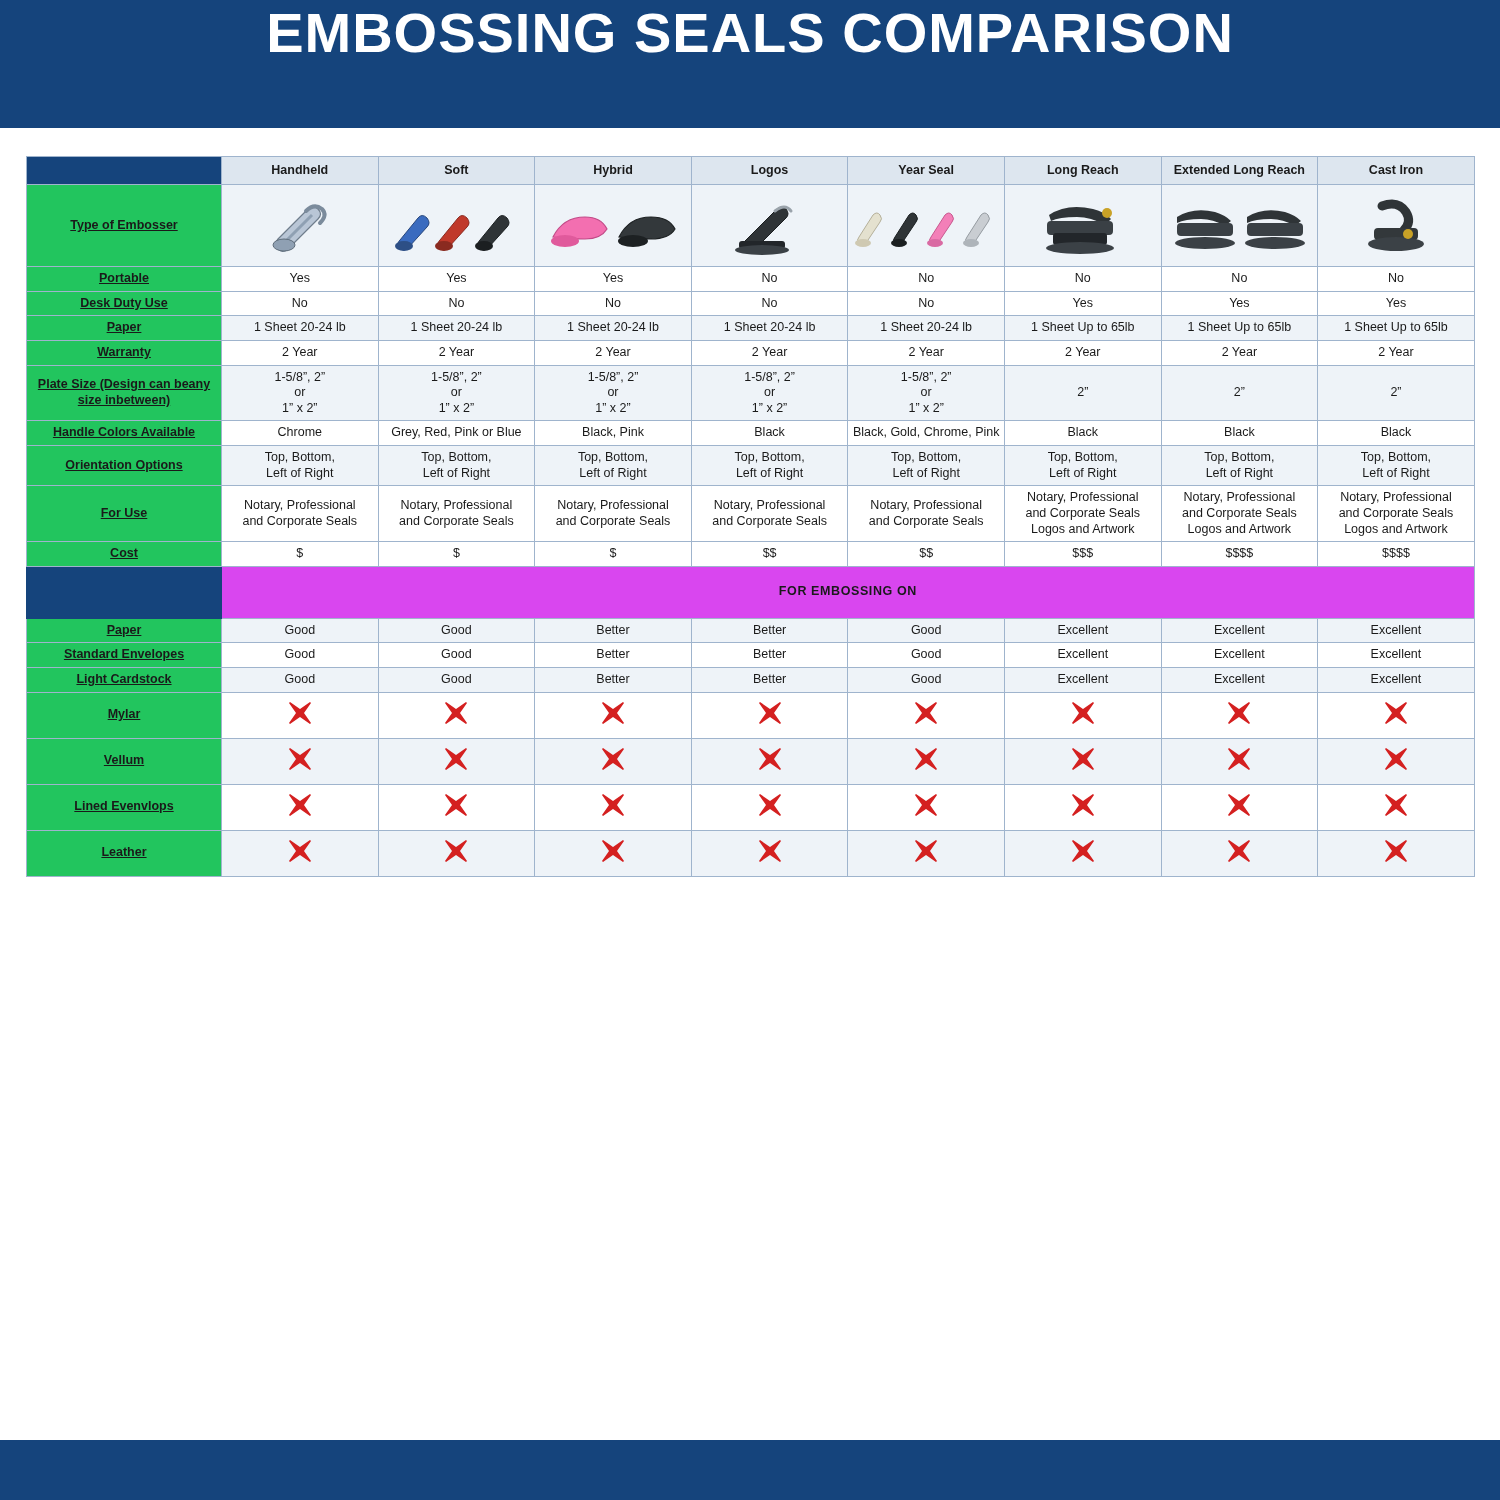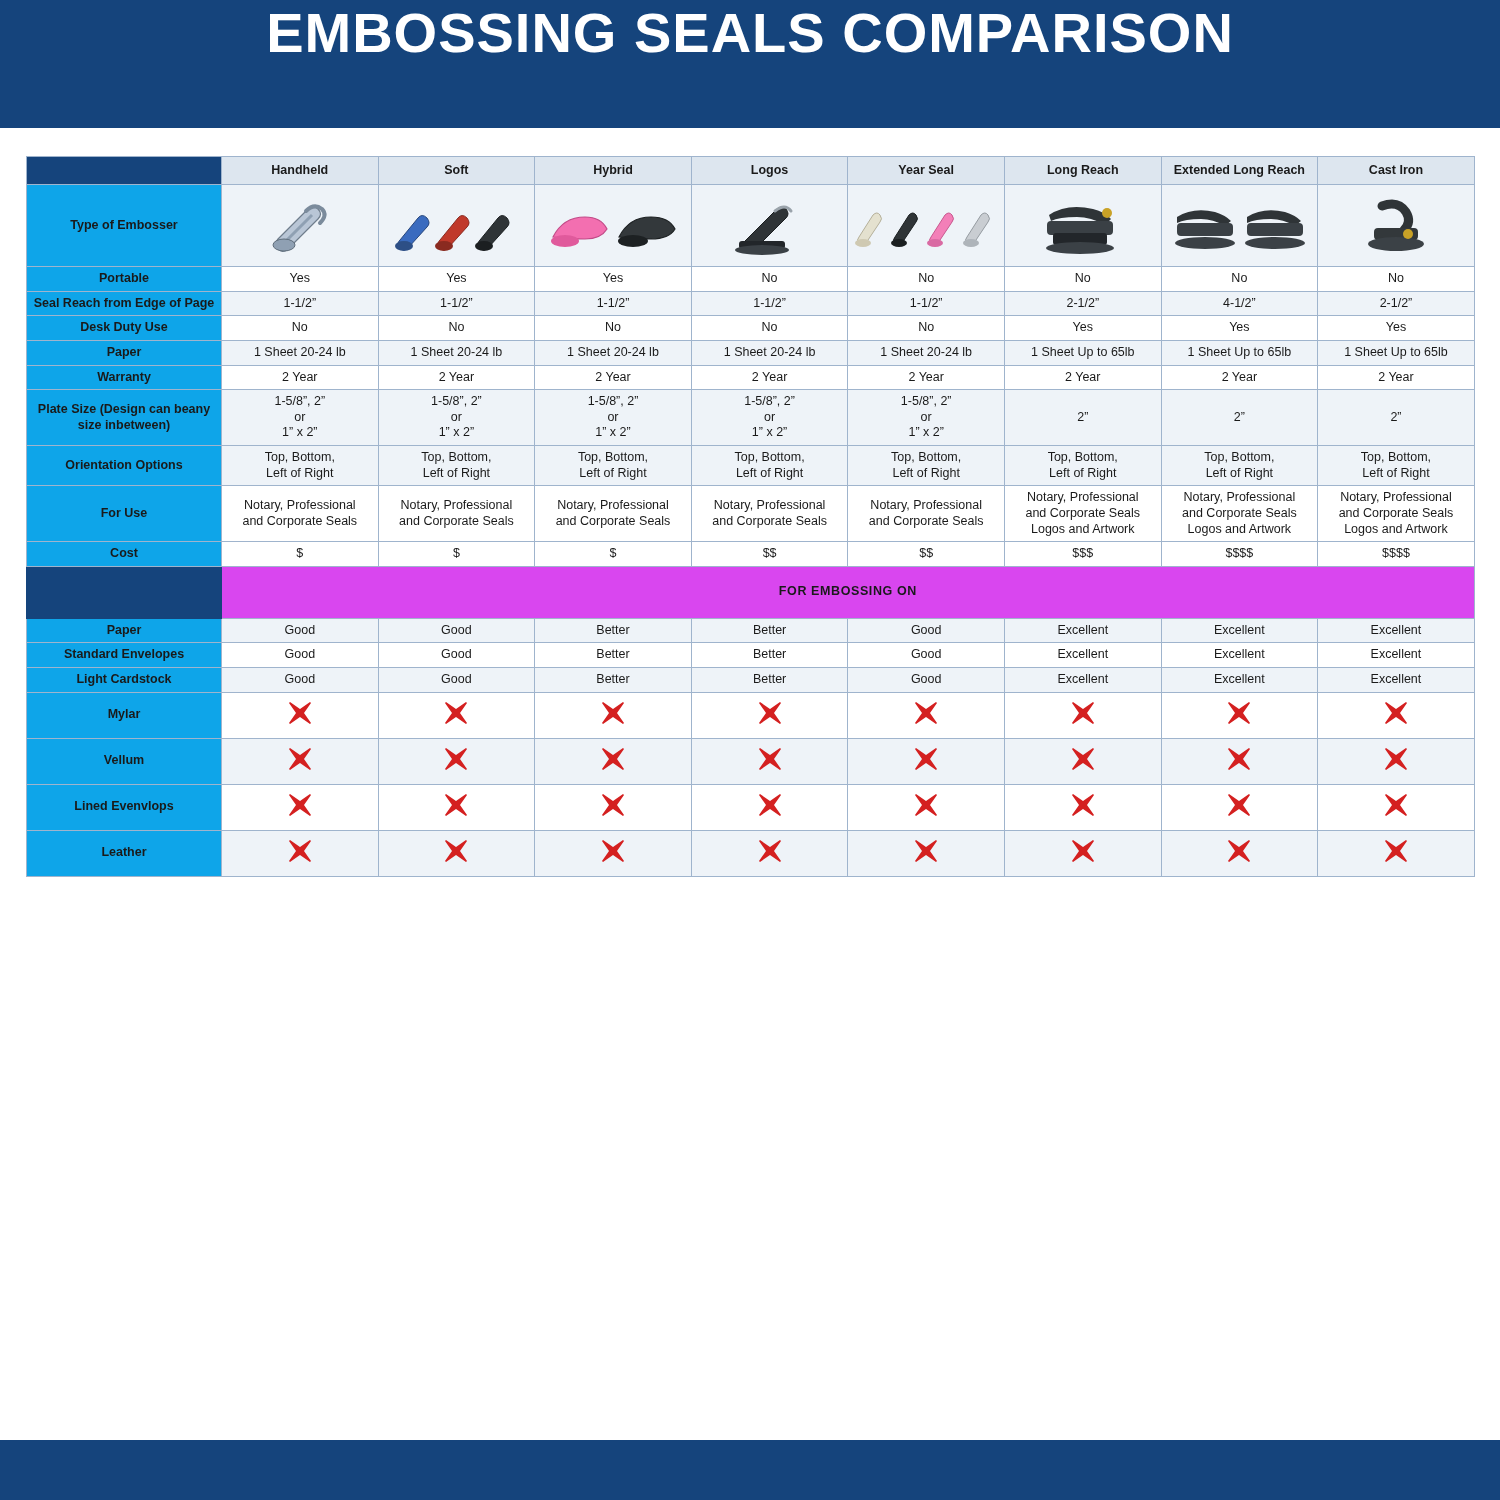--- a/index.html
+++ b/index.html
@@ -44,28 +44,29 @@
   table.cmp td, table.cmp th {
     border: 1px solid #9fb4cd;
     vertical-align: middle;
     text-align: center;
     font-size: 12.5px;
     color: #1a1a1a;
     padding: 4px 3px;
     line-height: 1.25;
   }
   .rowlabel {
-    background: #0ea5e9;
+    background: #22c55e;
     color: #ffffff;
     font-weight: bold;
     text-align: left;
     padding-left: 12px;
     font-size: 13px;
     width: 195px;
     border: 1px solid #15447c;
+    text-decoration: underline;
   }
   .colhead {
     background: #dde6ef;
     color: #16335c;
     font-weight: bold;
     font-size: 13.5px;
     height: 28px;
     padding: 4px 2px;
   }
   .corner {
@@ -225,31 +226,20 @@
             <td class="alt1">Yes</td>
             <td class="alt1">Yes</td>
             <td class="alt1">Yes</td>
             <td class="alt1">No</td>
             <td class="alt1">No</td>
             <td class="alt1">No</td>
             <td class="alt1">No</td>
             <td class="alt1">No</td>
           </tr>
           <tr>
-            <td class="rowlabel">Seal Reach from Edge of Page</td>
-            <td class="alt0">1-1/2”</td>
-            <td class="alt0">1-1/2”</td>
-            <td class="alt0">1-1/2”</td>
-            <td class="alt0">1-1/2”</td>
-            <td class="alt0">1-1/2”</td>
-            <td class="alt0">2-1/2”</td>
-            <td class="alt0">4-1/2”</td>
-            <td class="alt0">2-1/2”</td>
-          </tr>
-          <tr>
             <td class="rowlabel">Desk Duty Use</td>
             <td class="alt1">No</td>
             <td class="alt1">No</td>
             <td class="alt1">No</td>
             <td class="alt1">No</td>
             <td class="alt1">No</td>
             <td class="alt1">Yes</td>
             <td class="alt1">Yes</td>
             <td class="alt1">Yes</td>
           </tr>
@@ -280,20 +270,31 @@
             <td class="alt0">1-5/8”, 2”<br>or<br>1” x 2”</td>
             <td class="alt0">1-5/8”, 2”<br>or<br>1” x 2”</td>
             <td class="alt0">1-5/8”, 2”<br>or<br>1” x 2”</td>
             <td class="alt0">1-5/8”, 2”<br>or<br>1” x 2”</td>
             <td class="alt0">1-5/8”, 2”<br>or<br>1” x 2”</td>
             <td class="alt0">2”</td>
             <td class="alt0">2”</td>
             <td class="alt0">2”</td>
           </tr>
           <tr>
+            <td class="rowlabel">Handle Colors Available</td>
+            <td class="alt1">Chrome</td>
+            <td class="alt1">Grey, Red, Pink or Blue</td>
+            <td class="alt1">Black, Pink</td>
+            <td class="alt1">Black</td>
+            <td class="alt1">Black, Gold, Chrome, Pink</td>
+            <td class="alt1">Black</td>
+            <td class="alt1">Black</td>
+            <td class="alt1">Black</td>
+          </tr>
+          <tr>
             <td class="rowlabel">Orientation Options</td>
             <td class="alt0">Top, Bottom,<br>Left of Right</td>
             <td class="alt0">Top, Bottom,<br>Left of Right</td>
             <td class="alt0">Top, Bottom,<br>Left of Right</td>
             <td class="alt0">Top, Bottom,<br>Left of Right</td>
             <td class="alt0">Top, Bottom,<br>Left of Right</td>
             <td class="alt0">Top, Bottom,<br>Left of Right</td>
             <td class="alt0">Top, Bottom,<br>Left of Right</td>
             <td class="alt0">Top, Bottom,<br>Left of Right</td>
           </tr>

